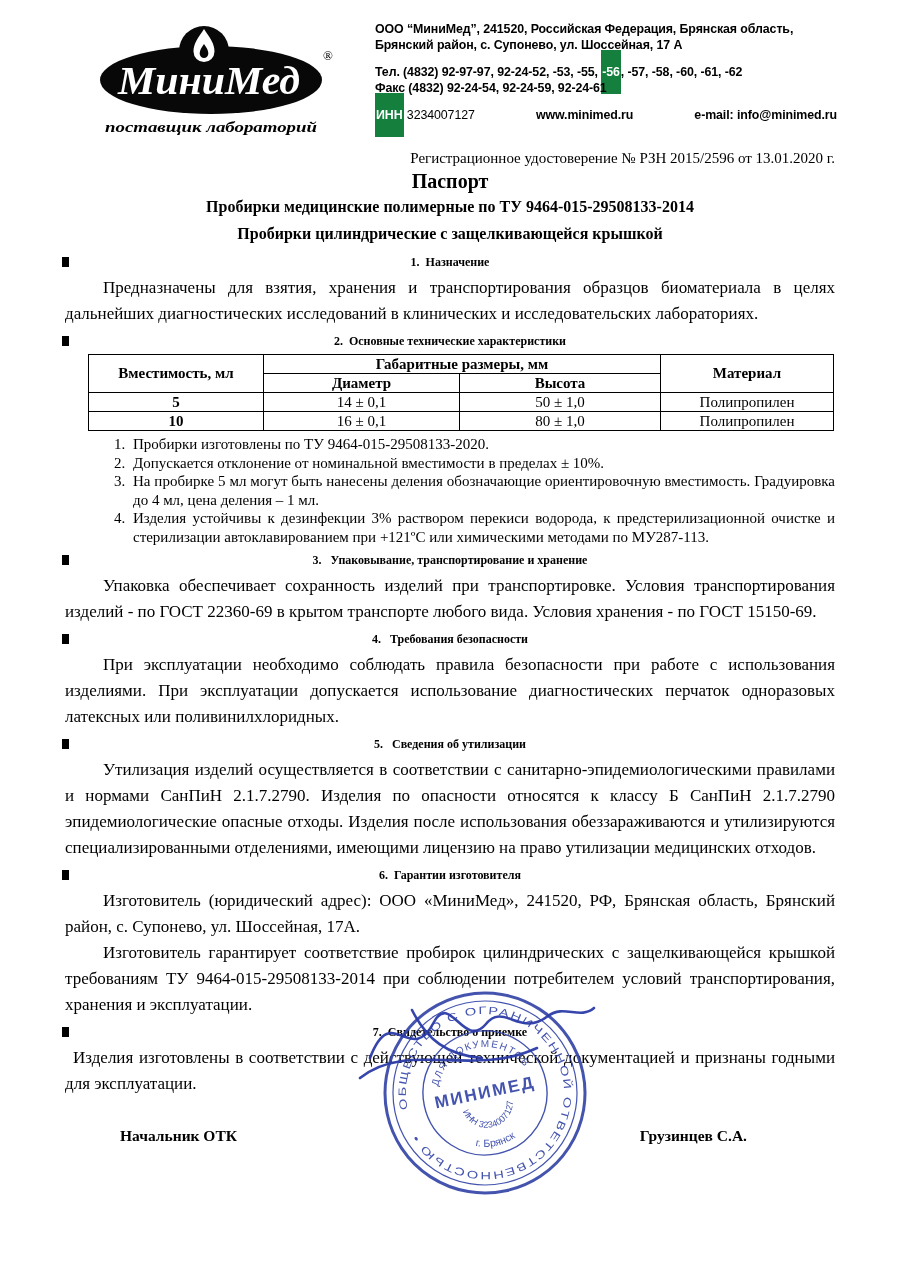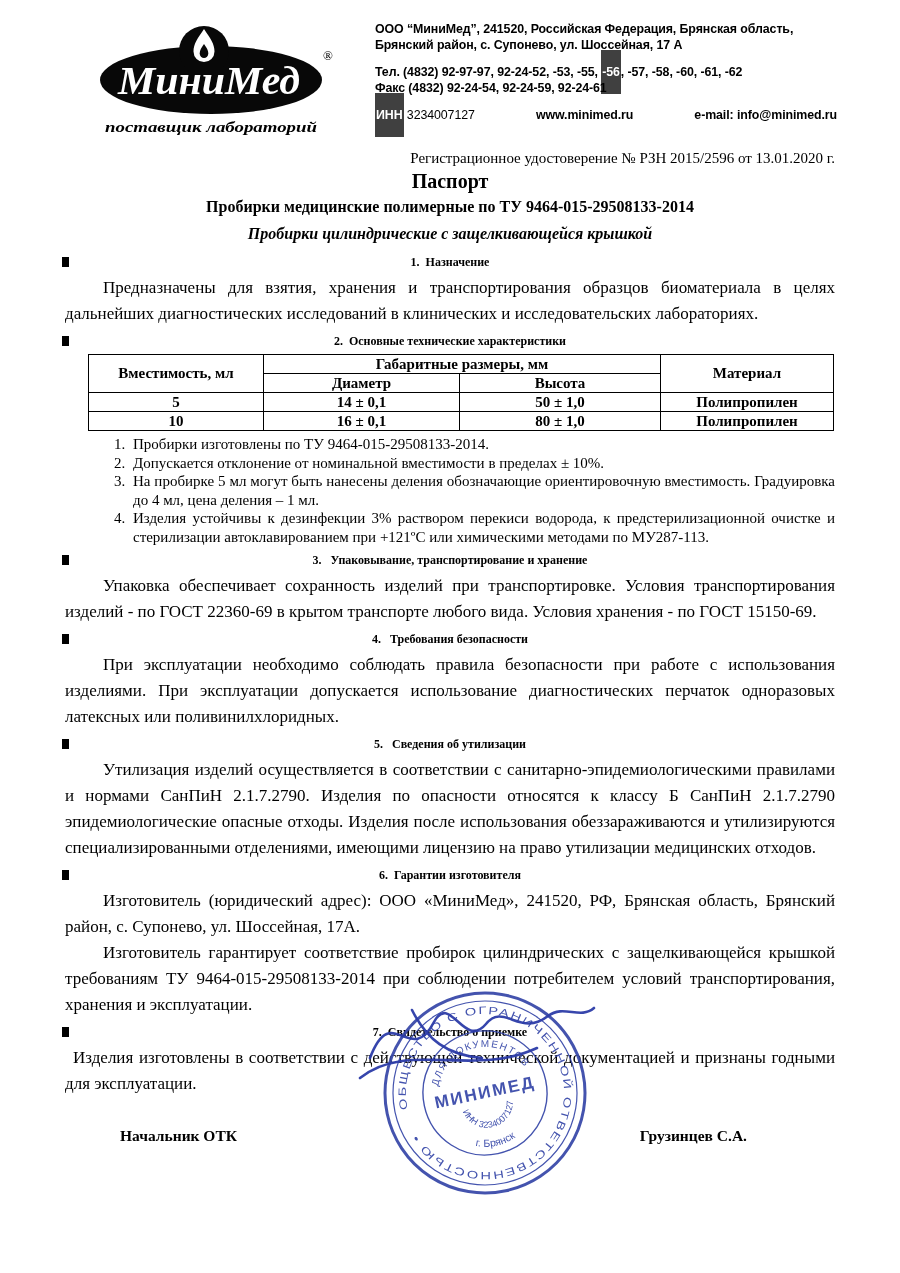--- a/index.html
+++ b/index.html
@@ -6,41 +6,41 @@
   html, body { background:#ffffff; }
   body { font-family:"Liberation Serif", serif; color:#000; }
   .page { position:relative; width:900px; height:1273px; margin:0 auto; background:#fff; overflow:hidden; }
 
   
   .logo-wrap { position:absolute; left:98px; top:18px; width:238px; height:122px; }
   .company-info { position:absolute; left:375px; top:22px; width:462px;
                   font-family:"Liberation Sans", sans-serif; font-weight:700;
                   font-size:12.4px; line-height:15.6px; letter-spacing:-0.1px; }
   .company-info .line { white-space:nowrap; }
-  .hl { background:#404040; color:#fff; padding:15px 1px; }
+  .hl { background:#15803d; color:#fff; padding:15px 1px; }
   .gap12 { height:12px; }
   .inn-row { display:flex; justify-content:space-between; margin-top:12px; white-space:nowrap; }
   .inn-value { font-weight:400; }
   .reg-line { position:absolute; top:150px; left:65px; width:770px; text-align:right; font-size:15px; }
 
   
   .content { position:absolute; top:171px; left:65px; width:770px; }
   .doc-title { text-align:center; font-size:20px; font-weight:700; line-height:21px; margin-bottom:5px; }
   .product-title { text-align:center; font-size:16px; font-weight:700; line-height:20px; margin-bottom:7px; }
-  .product-subtitle { text-align:center; font-size:16px; font-weight:700; font-style:italic; line-height:20px; margin-bottom:9px; }
+  .product-subtitle { text-align:center; font-size:16px; font-weight:700; line-height:20px; margin-bottom:9px; }
 
   .sec-heading { position:relative; text-align:center; font-size:12px; font-weight:700;
                  line-height:19px; margin:5px 0 3px; white-space:pre-wrap; }
   .sec-heading::before { content:""; position:absolute; left:-3px; top:4px; width:7px; height:10px; background:#000; }
   .para { font-size:17px; line-height:26px; text-align:justify; text-indent:38px; }
   .indent-sm { text-indent:8px; }
 
   table.spec { border-collapse:collapse; margin:3px 0 4px 23px; }
   table.spec td { border:1px solid #000; text-align:center; vertical-align:middle;
-                  font-size:15px; height:19px; padding:0 4px;font-weight:bold; }
+                  font-size:15px; height:19px; padding:0 4px; }
   table.spec .b { font-weight:700; }
 
   ol.notes { margin:2px 0 0 0; padding-left:64px; }
   ol.notes li { font-size:15px; line-height:18.5px; text-align:justify; padding-left:4px; }
 
   .signoff { display:flex; justify-content:space-between; margin-top:30px;
              padding:0 88px 0 55px; font-size:15.5px; font-weight:700; }
 
   
   .stamp-wrap { position:absolute; left:378px; top:986px; width:214px; height:214px; opacity:.93; }
@@ -114,21 +114,21 @@
         </tr>
         <tr>
           <td class="b">10</td>
           <td>16 ± 0,1</td>
           <td>80 ± 1,0</td>
           <td>Полипропилен</td>
         </tr>
       </tbody>
         </table>
       <ol class="notes">
-        <li>Пробирки изготовлены по ТУ 9464-015-29508133-2014.</li>
+        <li>Пробирки изготовлены по ТУ 9464-015-29508133-2020.</li>
         <li>Допускается отклонение от номинальной вместимости в пределах ± 10%.</li>
         <li>На пробирке 5 мл могут быть нанесены деления обозначающие ориентировочную вместимость. Градуировка до 4 мл, цена деления – 1 мл.</li>
         <li>Изделия устойчивы к дезинфекции 3% раствором перекиси водорода, к предстерилизационной очистке и стерилизации автоклавированием при +121ºС или химическими методами по МУ287-113.</li>
       </ol>
     </div>
 
     <div>
       <div class="sec-heading">3.   Упаковывание, транспортирование и хранение</div>
       <p class="para">Упаковка обеспечивает сохранность изделий при транспортировке. Условия транспортирования изделий - по ГОСТ 22360-69 в крытом транспорте любого вида. Условия хранения - по ГОСТ 15150-69.</p>
     </div>

